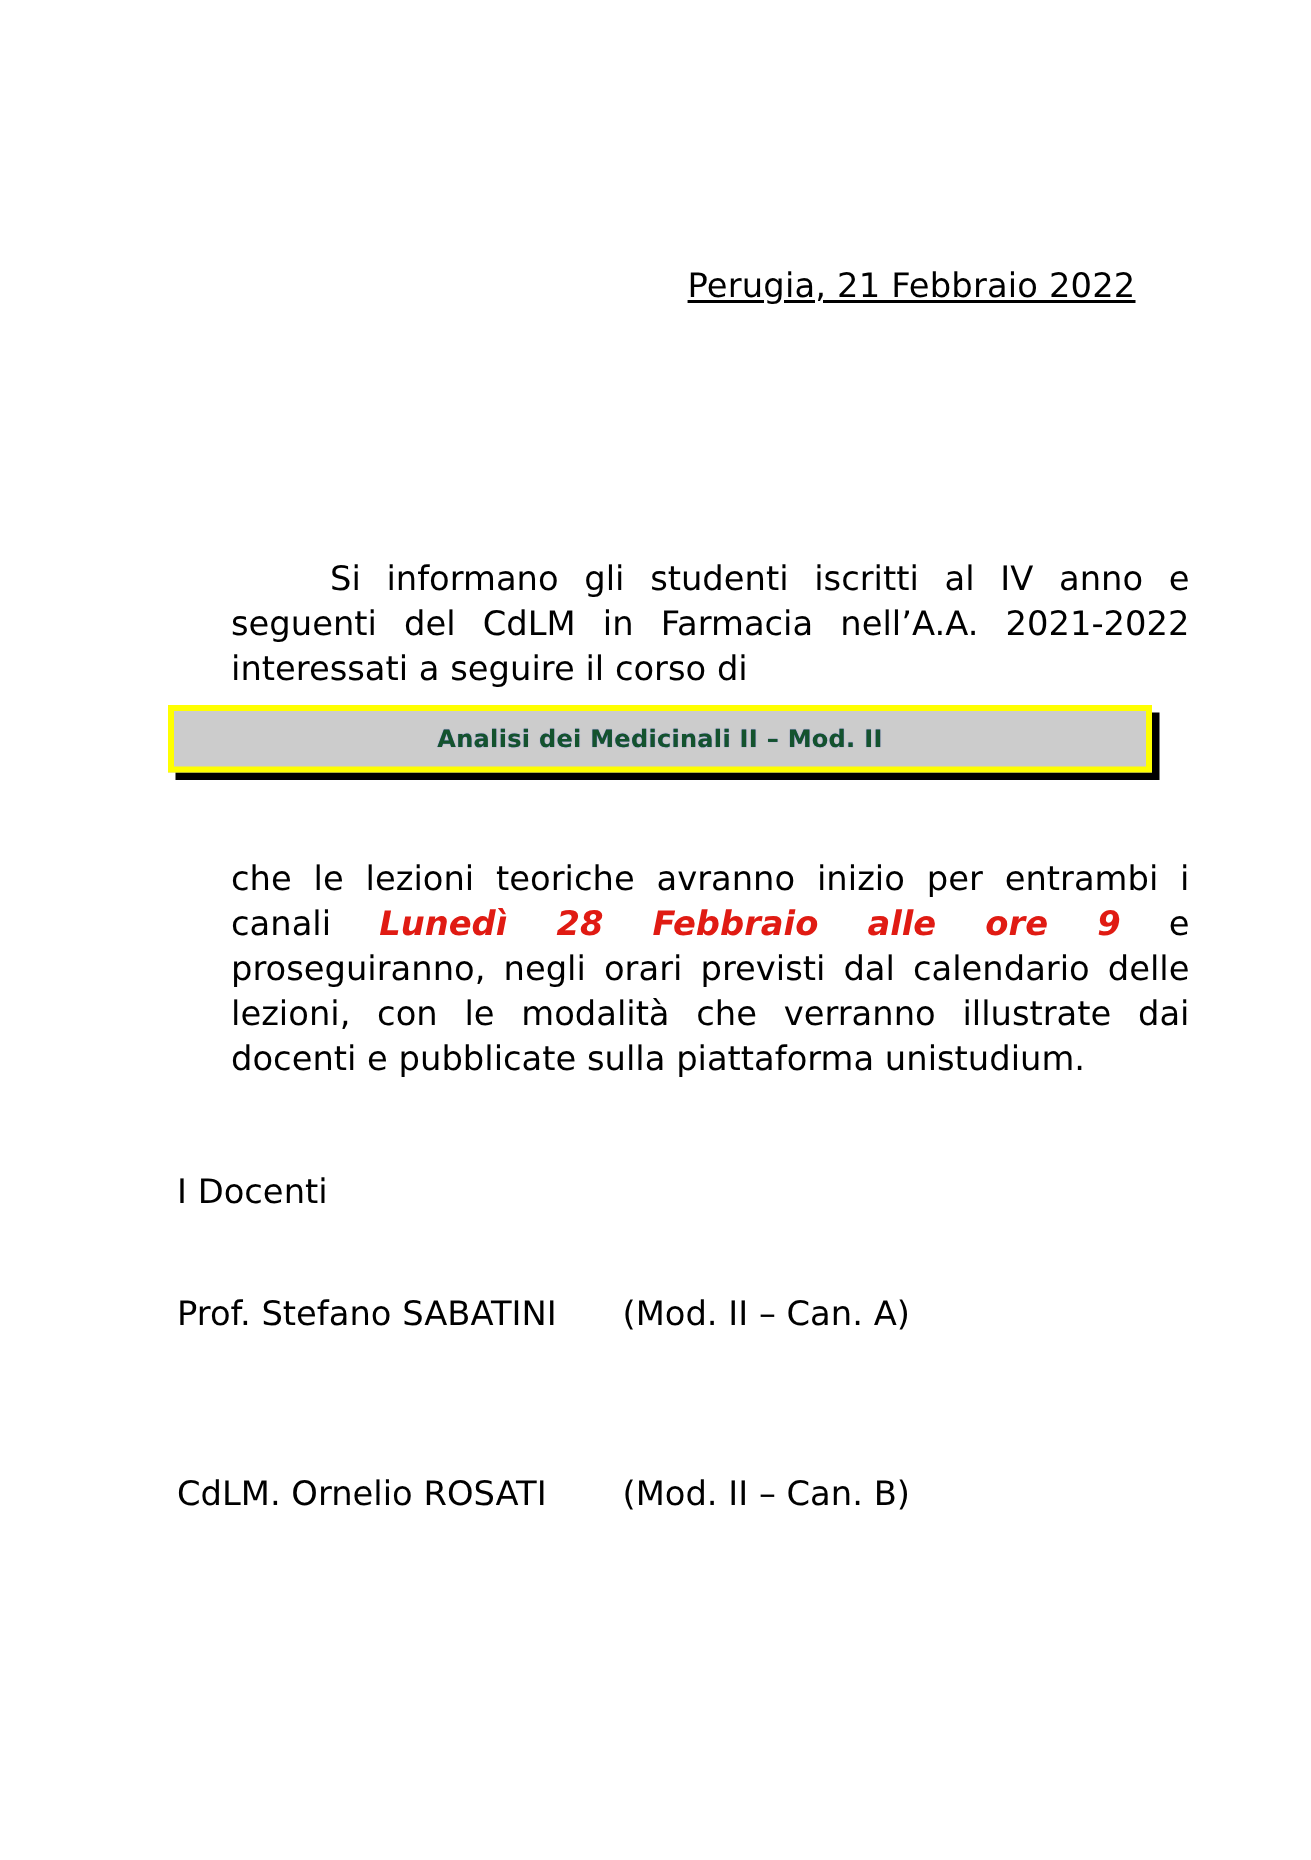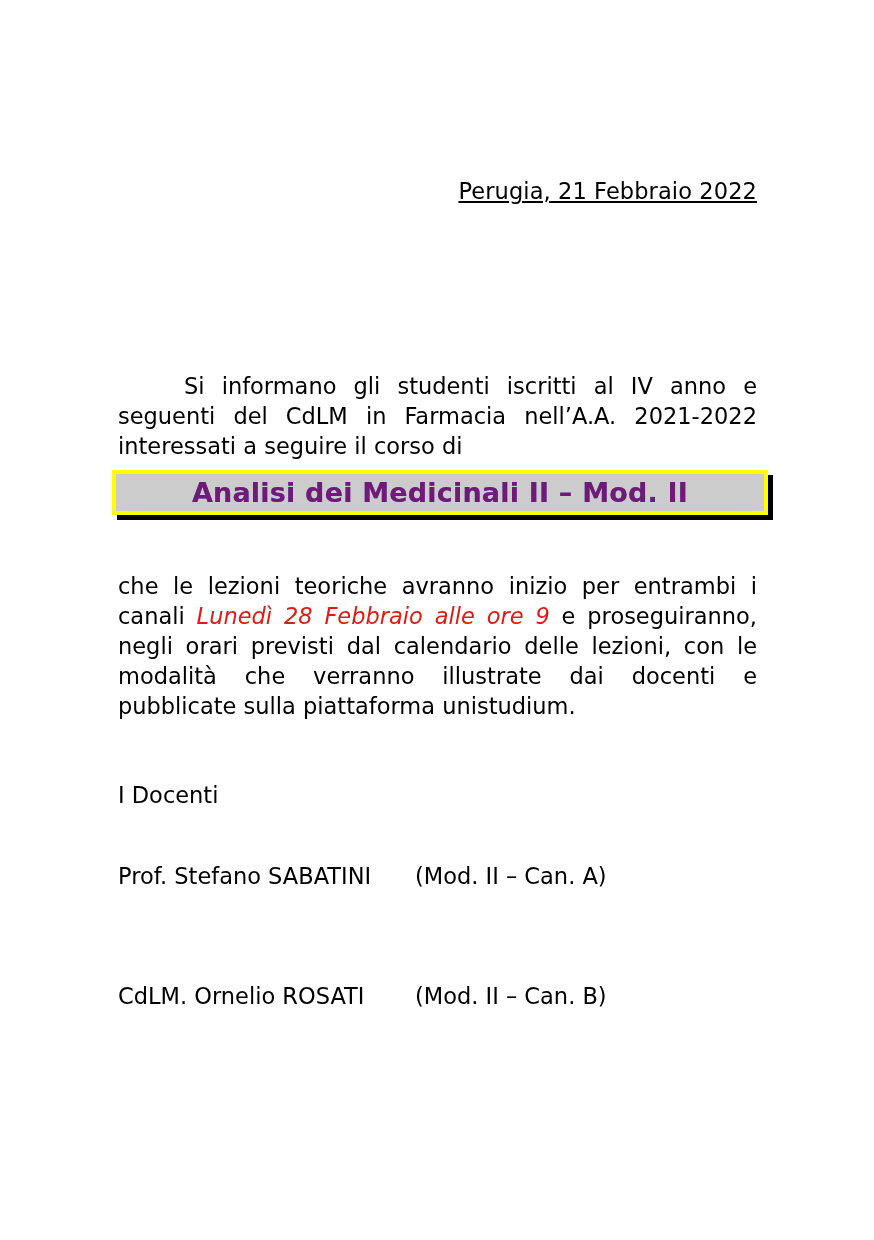--- a/index.html
+++ b/index.html
@@ -43,25 +43,25 @@
     font-size: 22.5px;
     line-height: 30px;
     text-align: justify;
     text-justify: inter-word;
   }
   #para-intro { top: 348px; }
   #para-intro .indent { display: inline-block; width: 66px; }
   #para-body  { top: 548px; }
 
   
-  .body-para { text-align-last: left; }
+  .body-para { text-align-last: left; margin-left: 36px; }
 
   .hl-red {
     color: #e01b13;
-    font-weight: normal;
+    font-weight: bold;
     font-style: italic;
   }
 
   
   .title-banner-wrap {
     position: absolute;
     left: 112px;
     top: 470px;
     width: 656px;
     height: 45px;
@@ -81,23 +81,23 @@
     width: 656px;
     height: 45px;
     box-sizing: border-box;
     background: #cccccc;
     border: 4px solid #ffff00;
     display: flex;
     align-items: center;
     justify-content: center;
   }
   .title-banner-text {
-    color: #701a75;
+    color: #14532d;
     font-weight: bold;
-    font-size: 27px;
+    font-size: 16px;
     letter-spacing: 0.2px;
     white-space: nowrap;
     text-shadow: 0 0 0.6px rgba(34,34,221,0.6);
   }
 
   
   .sig-line {
     position: absolute;
     left: 118px;
     font-size: 22.5px;

